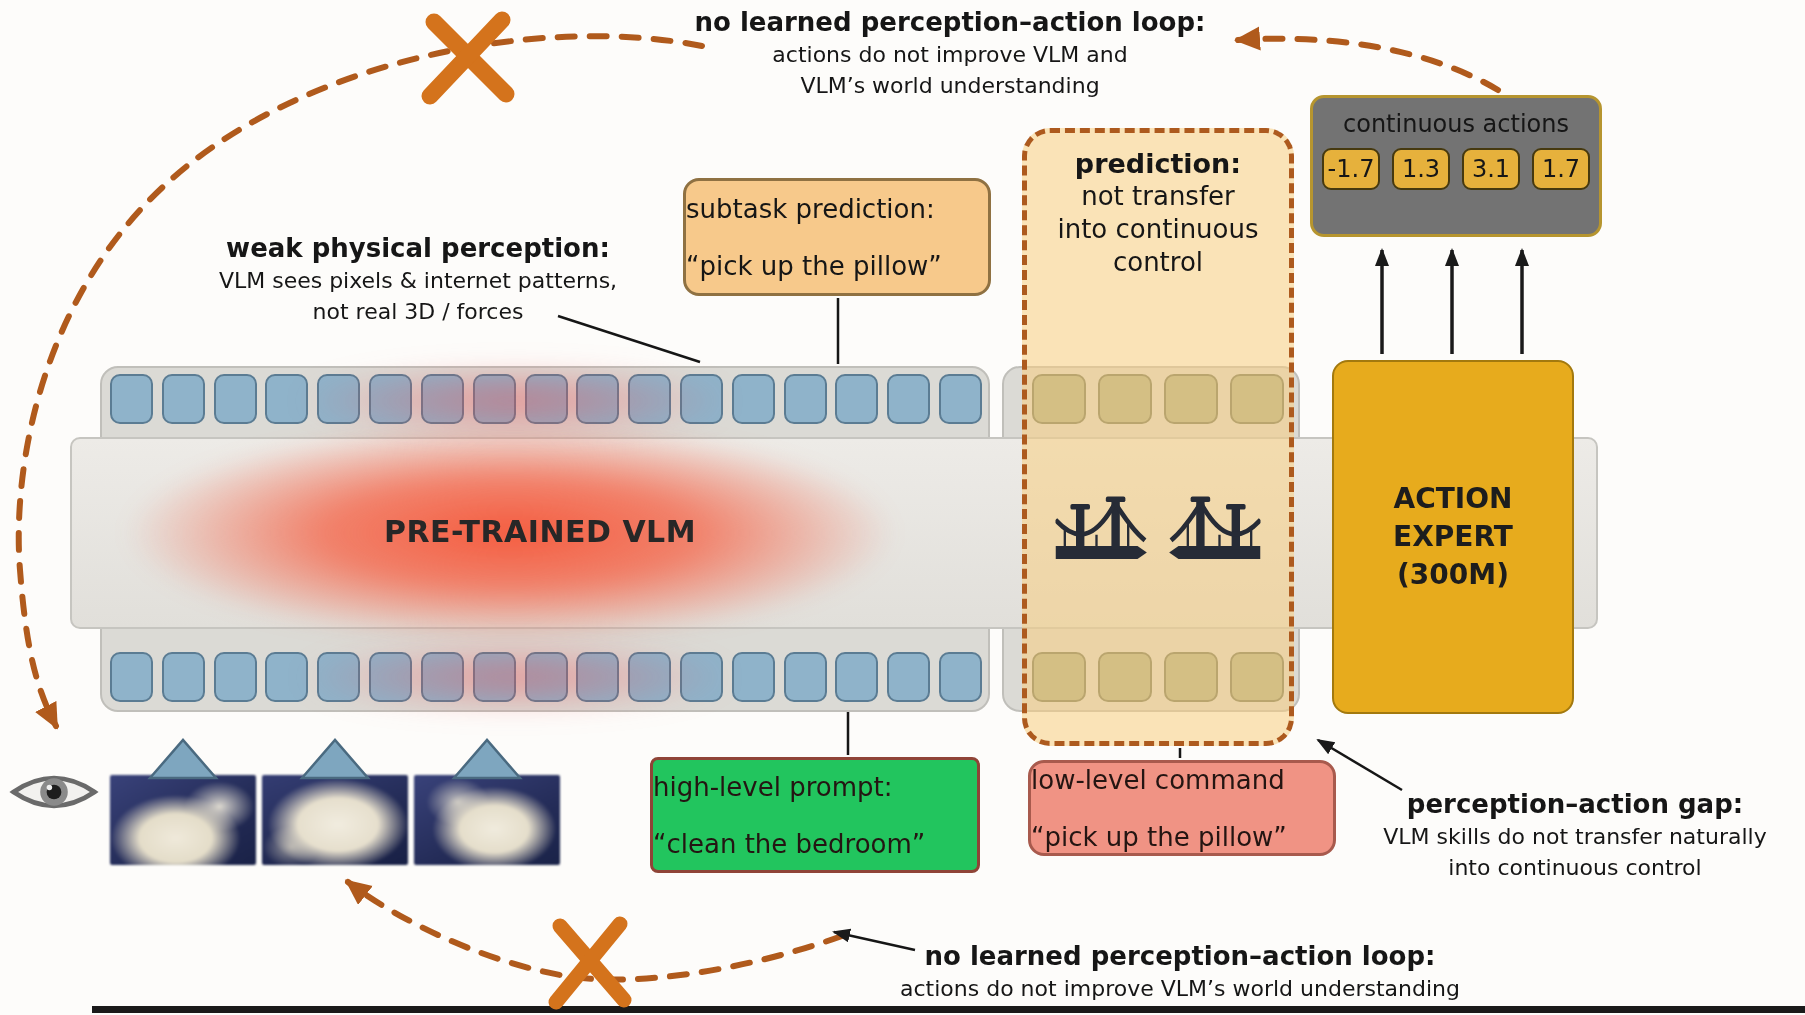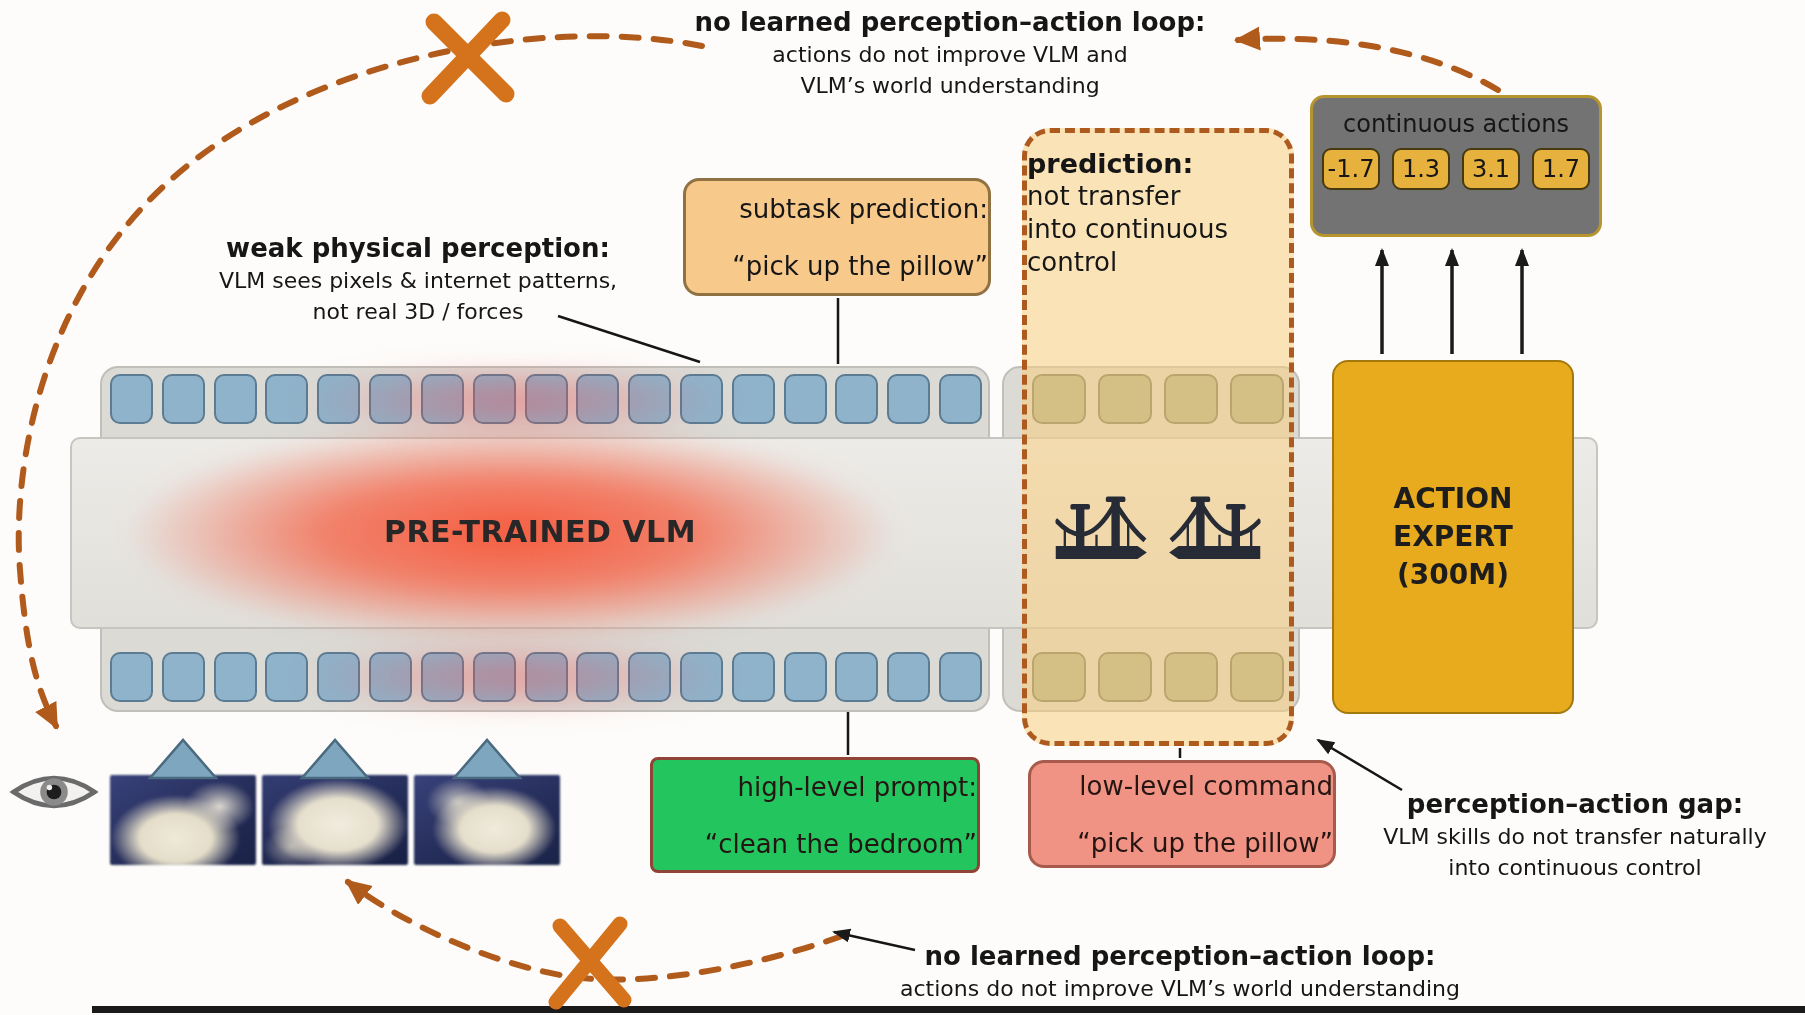--- a/index.html
+++ b/index.html
@@ -30,27 +30,27 @@
   #blob-top { left:295px; top:366px; width:440px; height:70px; filter:blur(14px);
     background:radial-gradient(closest-side, rgba(235,80,85,0.55), rgba(235,80,85,0) 100%); }
   #blob-bottom { left:295px; top:642px; width:440px; height:70px; filter:blur(14px);
     background:radial-gradient(closest-side, rgba(235,80,85,0.5), rgba(235,80,85,0) 100%); }
   #vlm-label { position:absolute; left:330px; top:514px; width:420px; text-align:center;
     font-weight:bold; font-size:30px; letter-spacing:0.5px; z-index:6; color:#272727; }
   
   #overlay { position:absolute; left:0; top:0; z-index:7; pointer-events:none; }
   
   .box { position:absolute; box-sizing:border-box; z-index:10; display:flex; flex-direction:column;
-    justify-content:center; text-align:right; font-size:26px; line-height:34px;gap:23px; }
+    justify-content:center; text-align:left; font-size:26px; line-height:34px;gap:23px; }
   #subtask-box { left:683px; top:178px; width:308px; height:118px; background:#f7c98b; border:3px solid #8f7142; border-radius:16px; }
   #high-box { left:650px; top:757px; width:330px; height:116px; background:#22c55e; border:3px solid #8f4437; border-radius:8px; color:#241512; }
-  #low-box  { left:1028px; top:760px; width:308px; height:108px; background:#f09384; border:3px solid #a85a4d; border-radius:16px; color:#241512; }
+  #low-box  { left:1028px; top:760px; width:308px; height:96px; background:#f09384; border:3px solid #a85a4d; border-radius:16px; color:#241512; }
   #prediction-box { position:absolute; left:1022px; top:128px; width:272px; height:618px;
     background:rgba(247,206,128,0.55); border:5px dashed #ad5a1e; border-radius:28px;
-    z-index:9; box-sizing:border-box; text-align:left; }
+    z-index:9; box-sizing:border-box; text-align:center; }
   #prediction-box .ptext { margin-top:14px; font-size:26px; line-height:33px; }
   #prediction-box .ptitle { font-weight:bold; font-size:27px; }
   #bridge-wrap { position:absolute; left:50%; top:342px; transform:translateX(-50%); }
   #actions-box { position:absolute; left:1310px; top:95px; width:292px; height:142px;
     background:#737373; border:3px solid #b6952f; border-radius:14px; z-index:10; box-sizing:border-box; text-align:center; }
   #actions-box .atitle { margin-top:12px; font-size:24px; }
   .atoken-row { display:flex; justify-content:center; gap:12px; margin-top:10px; }
   .atoken { width:58px; height:42px; background:#e6b13c; border:2.5px solid #46390f; border-radius:9px;
     font-size:24px; display:flex; align-items:center; justify-content:center; box-sizing:border-box; }
   #expert-box { position:absolute; left:1332px; top:360px; width:238px; height:350px;

